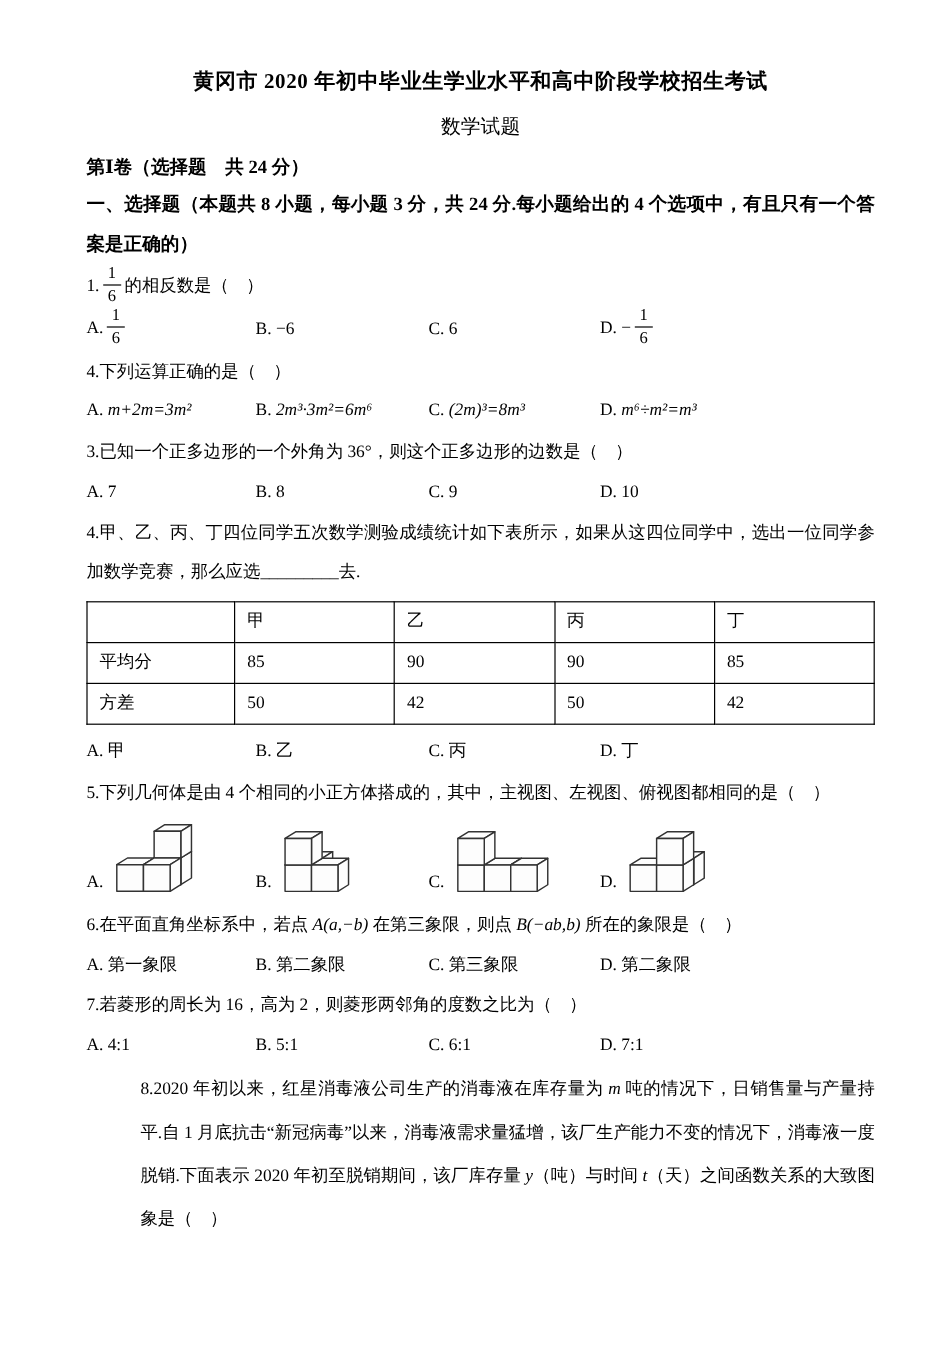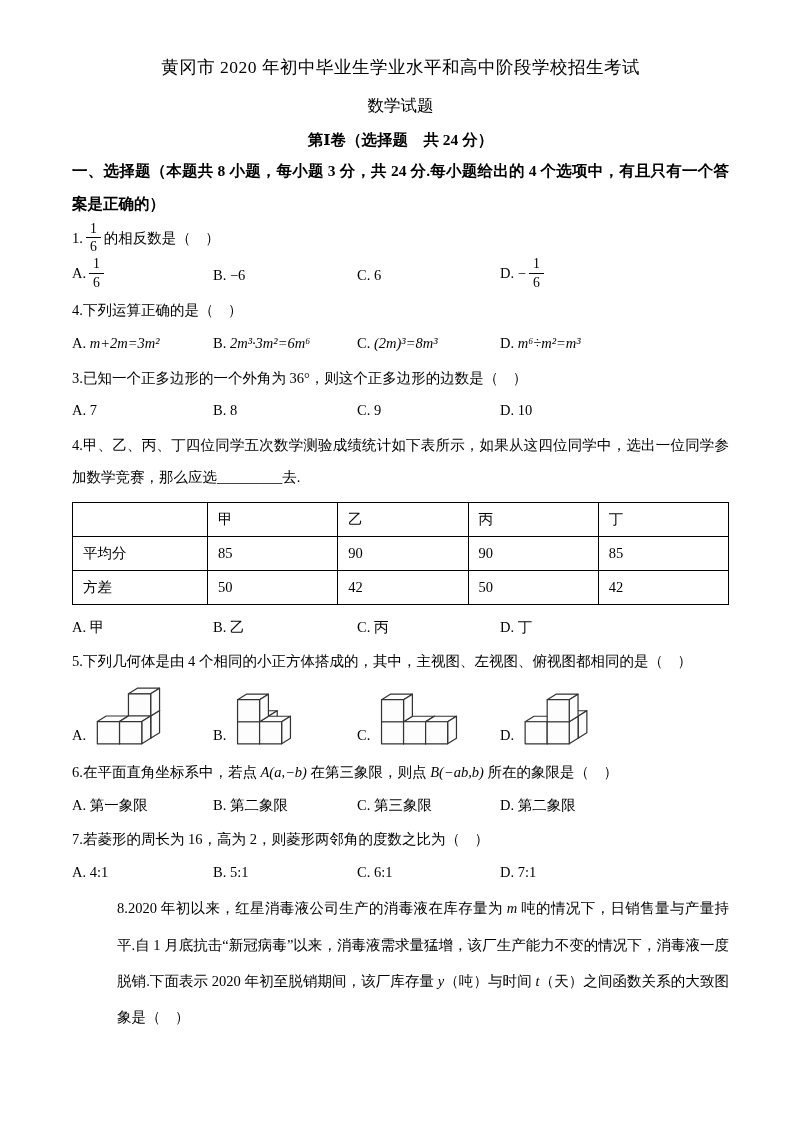--- a/index.html
+++ b/index.html
@@ -4,38 +4,38 @@
 <style>
   * { margin: 0; padding: 0; box-sizing: border-box; }
   html, body { background: #ffffff; }
   body {
     width: 793px; height: 1122px;
     font-family: "Liberation Serif", "DejaVu Serif", serif;
     color: #000; font-size: 14.5px;
   }
   .page { width: 793px; height: 1122px; padding: 54px 64px 0 72px; overflow: hidden; background: #fff; }
 
-  .title { text-align: center; font-weight: normal; font-size: 17.5px; line-height: 1.5; margin-bottom: 14px; letter-spacing: .5px; }
+  .title { text-align: center; font-weight: bold; font-size: 17.5px; line-height: 1.5; margin-bottom: 14px; letter-spacing: .5px; }
   .subtitle { text-align: center; font-weight: normal; font-size: 16.5px; line-height: 1.4; margin-bottom: 10px; }
-  .section-heading { text-align: center; font-weight: bold; font-size: 15.5px; line-height: 1.7; }
+  .section-heading { text-align: left; font-weight: bold; font-size: 15.5px; line-height: 1.7; }
   .intro { font-weight: bold; font-size: 15.5px; line-height: 2.15; text-align: justify; margin-bottom: 2px; }
 
   .q { margin-top: 2px; }
   .stem { line-height: 2.25; text-align: justify; }
   .stem-long { line-height: 2.5; margin-left: 45px; }
   .opts { display: grid; grid-template-columns: 141px 144px 143px auto; line-height: 2.25; align-items: center; }
   .math { font-style: italic; }
 
   .frac { display: inline-block; vertical-align: middle; text-align: center; line-height: 1.15; font-size: .95em; margin: 0 3px; transform: translateY(-2px); }
   .frac .num { display: block; padding: 0 4px 1px; border-bottom: 1px solid #000; }
   .frac .den { display: block; padding: 1px 4px 0; }
 
   table.scores { border-collapse: collapse; width: 100%; margin: 8px 0 6px; }
   table.scores td { border: 1px solid #000; padding: 7px 10px; line-height: 1.3; }
-  table.scores td:first-child { width: 135px; }
+  table.scores td:first-child { width: 123px; }
 
   .fig-row { display: grid; grid-template-columns: 141px 144px 143px auto; align-items: end; margin: 8px 0 10px; }
   .fig-cell { display: flex; align-items: flex-end; gap: 10px; }
   .fig-label { line-height: 1; padding-bottom: 3px; }
   .cube-svg polygon, .cube-svg rect { fill: #fdfdfd; stroke: #333; stroke-width: 1.1; stroke-linejoin: round; }
 </style>
 </head>
 <body>
 
 <div class="page">

